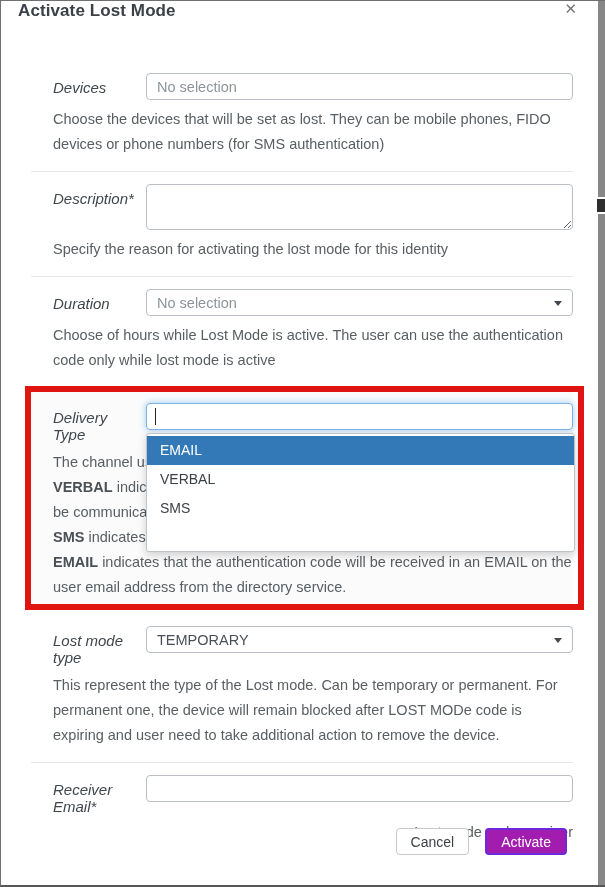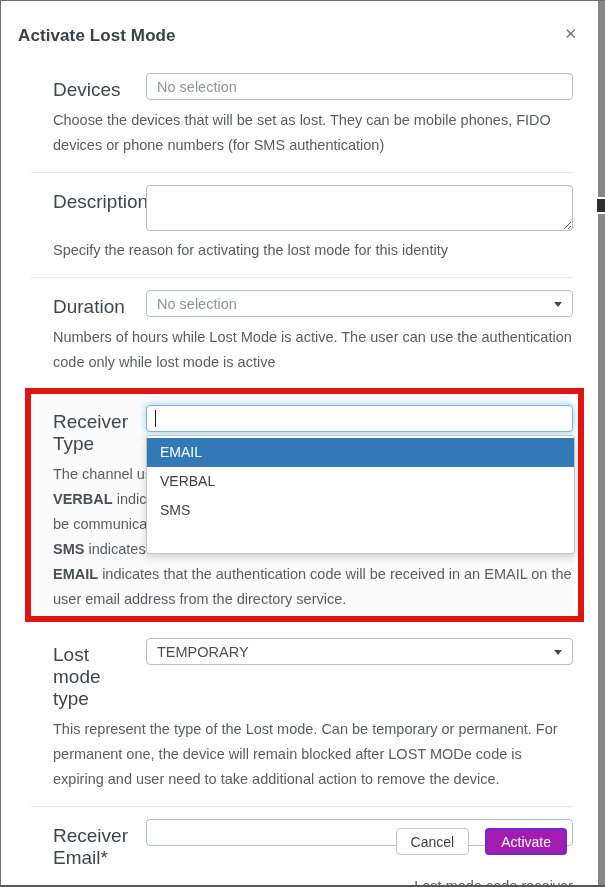--- a/index.html
+++ b/index.html
@@ -22,39 +22,39 @@
     position:absolute; top:0; right:0; width:7px; height:100%;
     background:#878787; z-index:60;
   }
   .backdrop-artifact {
     position:absolute; right:0; top:196px; width:10px; height:17px;
     background:#2e2e2e;
     border-top:2px solid #ffffff; border-bottom:2px solid #ffffff; border-left:2px solid #ffffff;
     z-index:61;
   }
   .modal-header {
-    height:60px; padding:25px 20px 0 17px;
+    height:60px; padding:0 20px 0 17px;
     display:flex; justify-content:space-between; align-items:flex-start;
   }
   .modal-title {
     font-size:17px; font-weight:bold; color:#3b4146; letter-spacing:0.1px;
   }
   .close-btn {
     font-size:15px; font-weight:bold; color:#757575; cursor:pointer;
     margin-right:8px; line-height:15px;
   }
   .section {
     margin:0 32px 0 30px;
     padding:12px 0 14px 0;
   }
   .divider-top { border-top:1px solid #e5e7e9; }
   .field-row { display:flex; align-items:flex-start; }
   .field-label {
     width:115px; padding:6px 6px 0 22px;
-    font-size:19px; color:#40474c; flex-shrink:0;
+    font-size:15px; color:#40474c; flex-shrink:0;font-style:italic;
   }
   .field-control { flex:1; position:relative;border-radius:12px; }
   .text-input, .select-box, .text-area {
     width:100%;
     border:1px solid #b9bfc5;
     border-radius:4px;
     background:#fff;
     font-family:"Liberation Sans","DejaVu Sans",sans-serif;
     font-size:14.5px;
     color:#555a5e;
@@ -158,27 +158,27 @@
   <div class="section divider-top">
     <div class="field-row">
       <div class="field-label">Duration</div>
       <div class="field-control">
         <div class="select-box">
           <span class="select-value muted-value">No selection</span>
         </div>
         <span class="caret-icon"></span>
       </div>
     </div>
-    <div class="help-text">Numbers of hours while Lost Mode is active. The user can use the authentication code only while lost mode is active</div>
+    <div class="help-text">Choose of hours while Lost Mode is active. The user can use the authentication code only while lost mode is active</div>
   </div>
 
   <div class="section section-delivery">
     <div class="red-annotation"></div>
     <div class="field-row">
-      <div class="field-label">Receiver Type</div>
+      <div class="field-label">Delivery Type</div>
       <div class="field-control">
         <input class="text-input focused-input" type="text" style="">
         <div class="text-cursor"></div>
         <div class="dropdown-panel">
           <div class="dropdown-option highlighted">EMAIL</div>
           <div class="dropdown-option">VERBAL</div>
           <div class="dropdown-option">SMS</div>
         </div>
       </div>
     </div>

